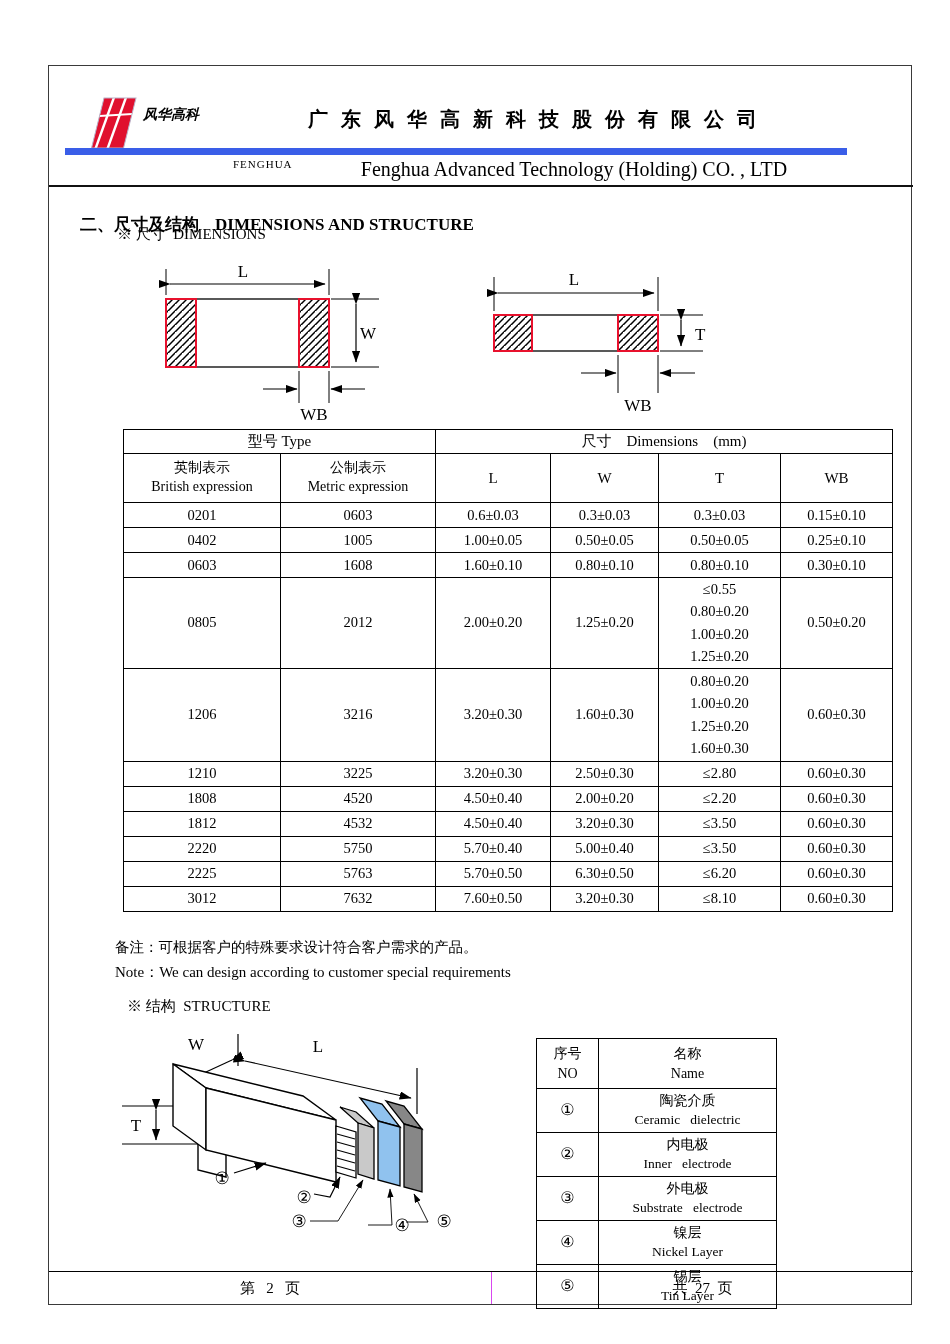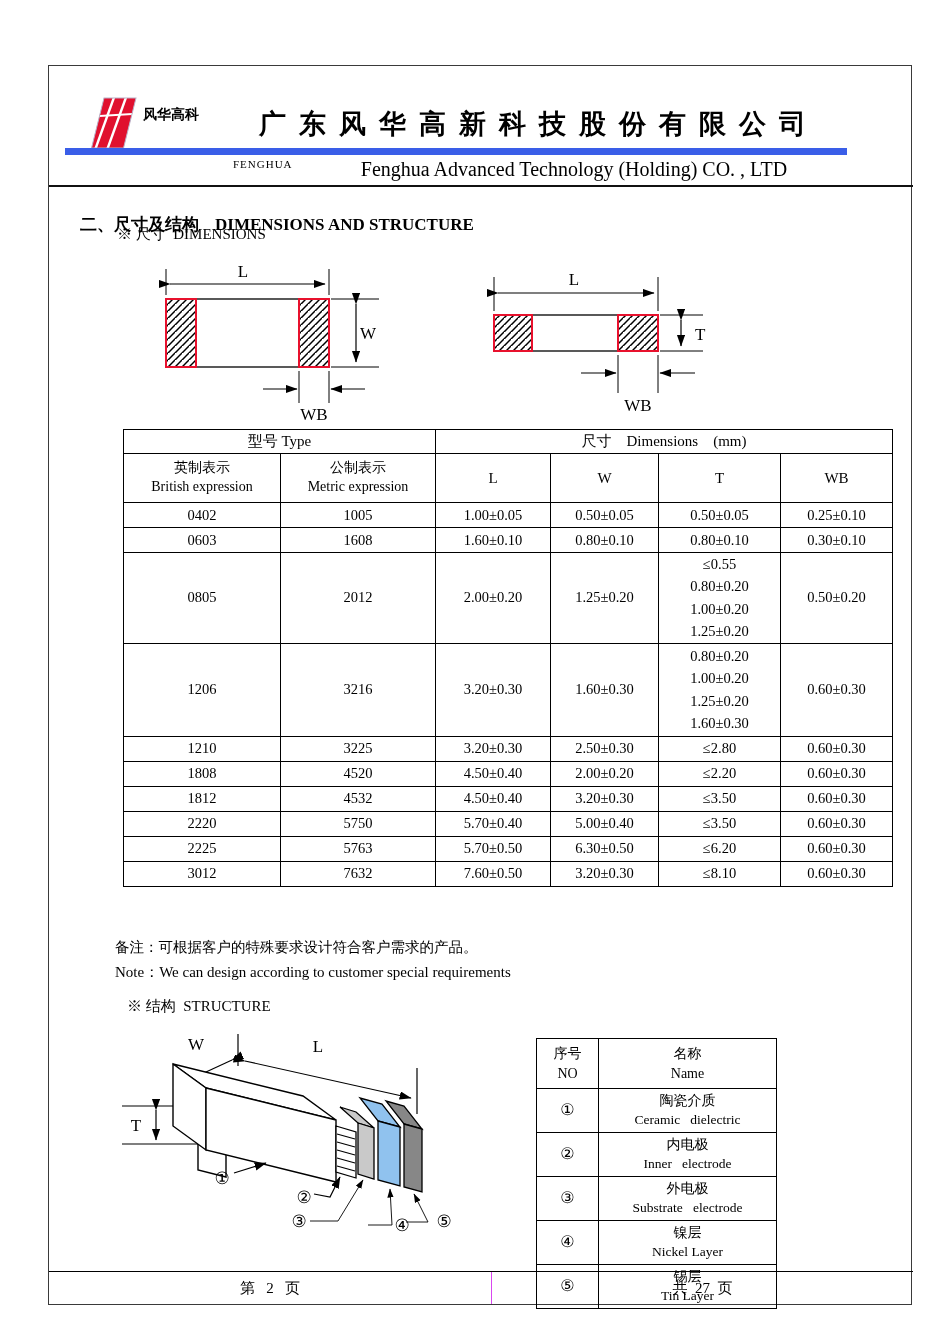--- a/index.html
+++ b/index.html
@@ -7,22 +7,22 @@
     width:950px;height:1344px;position:relative;background:#ffffff;
     font-family:"Liberation Serif","DejaVu Serif",serif;color:#000;
     -webkit-font-smoothing:antialiased;
   }
   .page{
     position:absolute;left:48px;top:65px;width:864px;height:1240px;
     border:1px solid #3a3a3a;background:#fff;box-sizing:border-box;
   }
   .abs{position:absolute;}
   
-  .logo-text{left:94px;top:40px;font-size:14px;font-weight:bold;font-family:"Liberation Sans","DejaVu Sans",sans-serif;}
-  .company-cn{left:170px;top:40px;width:640px;text-align:center;font-size:27px;font-weight:bold;letter-spacing:13px;white-space:nowrap;}
+  .logo-text{left:94px;top:40px;font-size:14px;font-weight:bold;font-family:"Liberation Sans","DejaVu Sans",sans-serif;font-style:italic;}
+  .company-cn{left:170px;top:40px;width:640px;text-align:center;font-size:20px;font-weight:bold;letter-spacing:13px;white-space:nowrap;}
   .blue-bar{left:16px;top:82px;width:782px;height:7px;}
   .fenghua-small{left:184px;top:92px;font-size:11px;letter-spacing:1px;}
   .company-en{left:240px;top:92px;width:570px;text-align:center;font-size:20px;white-space:nowrap;}
   .header-divider{left:0;top:119px;width:864px;border-top:2px solid #111;height:0;}
   .section-title{left:14px;top:127px;font-size:17px;font-weight:bold;white-space:pre;}
   .section-title .en{margin-left:16px;}
   .sub-label{font-size:15px;white-space:pre;margin-left:12px;}
   .dims-label{left:56px;top:159px;}
   .structure-label{left:66px;top:931px;}
   .note-cn{left:66px;top:872px;font-size:14.5px;}
@@ -159,20 +159,28 @@
     </tr>
     <tr class="hr2">
       <td class="two-line"><span>英制表示</span><br><span>British expression</span></td>
       <td class="two-line"><span>公制表示</span><br><span>Metric expression</span></td>
       <td style="font-size:15px">L</td>
       <td style="font-size:15px">W</td>
       <td style="font-size:15px">T</td>
       <td style="font-size:15px">WB</td>
     </tr>
     <tr class="r">
+          <td>0201</td>
+          <td>0603</td>
+          <td>0.6±0.03</td>
+          <td>0.3±0.03</td>
+          <td>0.3±0.03</td>
+          <td>0.15±0.10</td>
+        </tr>
+    <tr class="r">
           <td>0402</td>
           <td>1005</td>
           <td>1.00±0.05</td>
           <td>0.50±0.05</td>
           <td>0.50±0.05</td>
           <td>0.25±0.10</td>
         </tr>
     <tr class="r">
           <td>0603</td>
           <td>1608</td>

